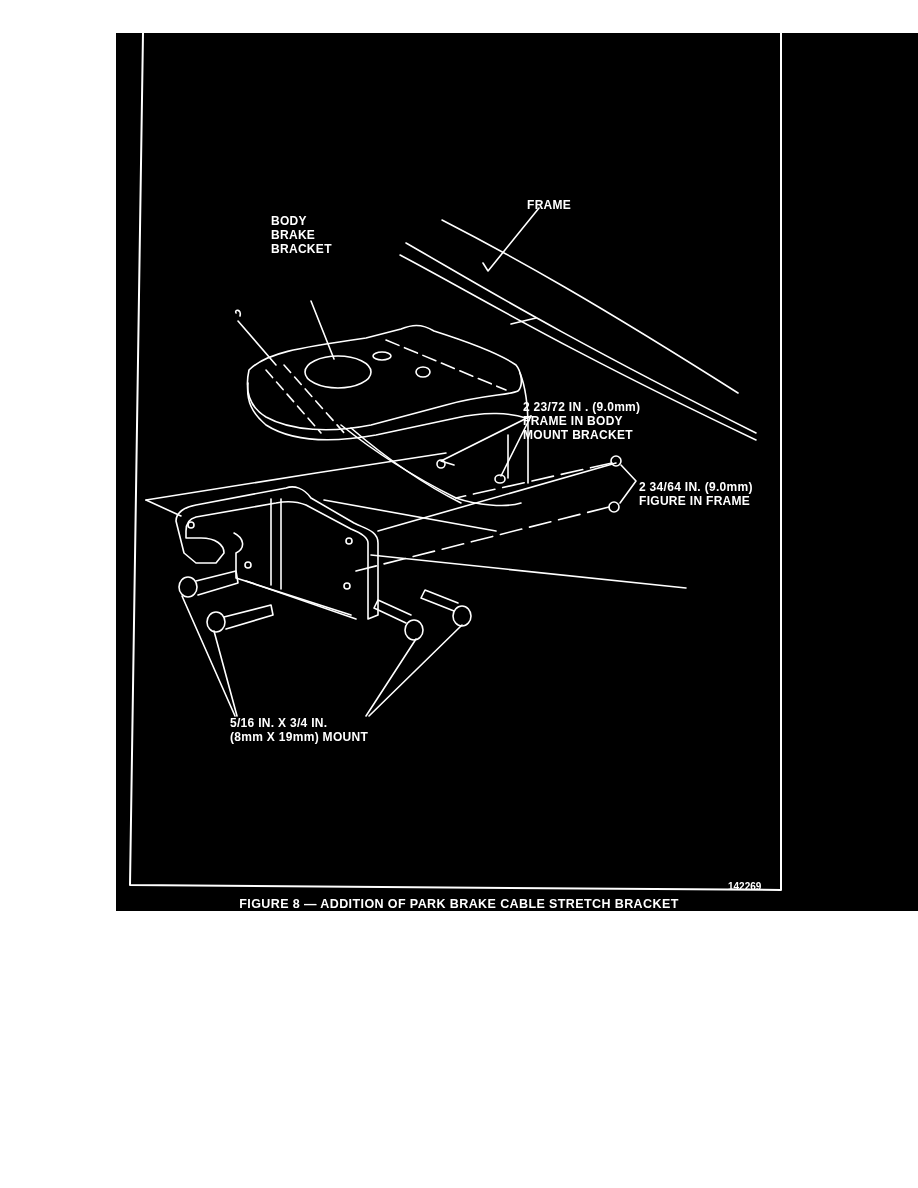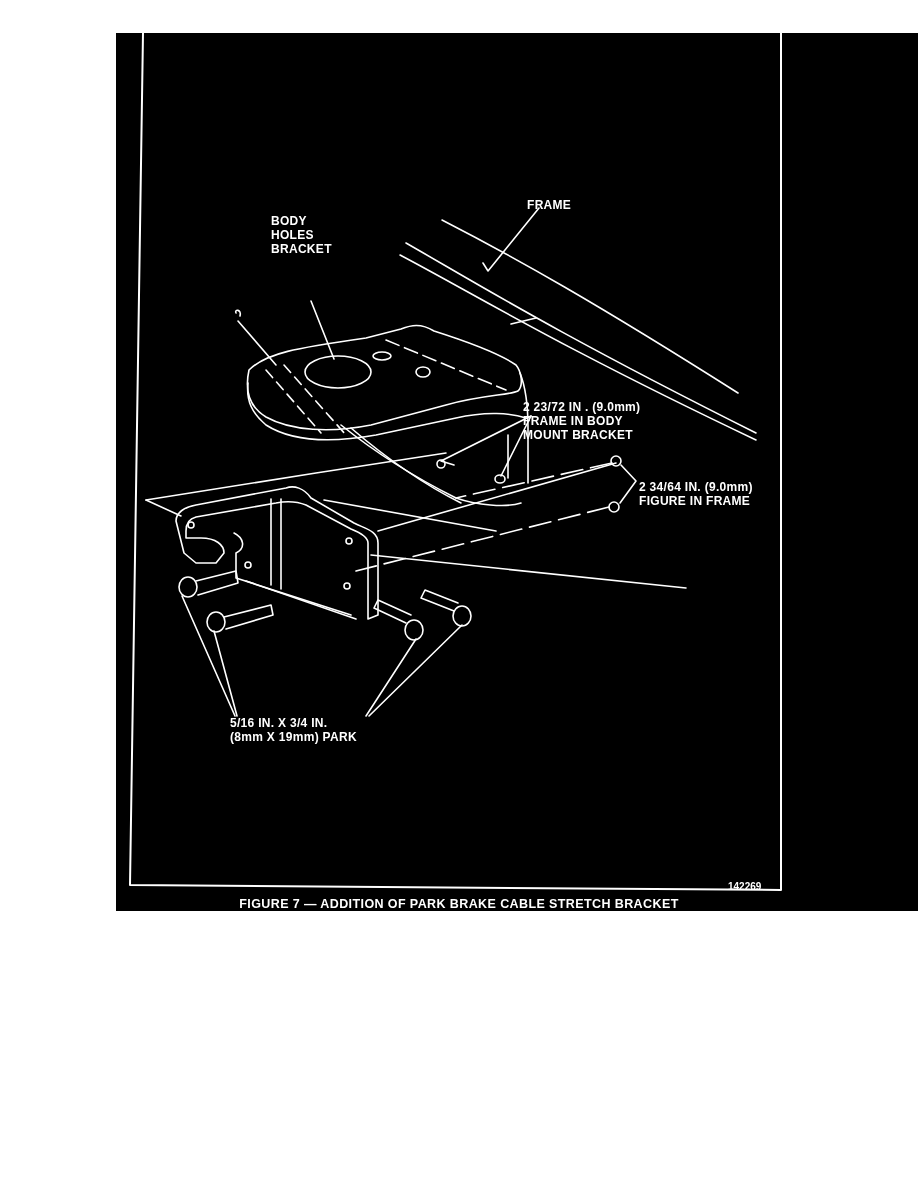--- a/index.html
+++ b/index.html
@@ -102,35 +102,35 @@
       <path d="M98 598 L121 683"></path>
       <path d="M300 606 L250 683"></path>
       <path d="M346 592 L253 683"></path>
     </g>
   </svg>
 
   <div class="lbl" style="left:411px; top:165px;">FRAME</div>
 
   <div class="lbl center" style="left:155px; top:181px;">
     <div>BODY</div>
-    <div>HOLES</div>
+    <div>BRAKE</div>
     <div>BRACKET</div>
   </div>
 
   <div class="lbl center" style="left:407px; top:367px;">
     <div>2 23/72 IN . (9.0mm)</div>
     <div>FRAME IN BODY</div>
     <div>MOUNT BRACKET</div>
   </div>
 
   <div class="lbl center" style="left:523px; top:447px;">
     <div>2 34/64 IN.  (9.0mm)</div>
     <div>FIGURE IN FRAME</div>
   </div>
 
   <div class="lbl center" style="left:114px; top:683px;">
     <div>5/16 IN. X 3/4 IN.</div>
-    <div>(8mm X 19mm) PARK</div>
+    <div>(8mm X 19mm) MOUNT</div>
   </div>
 
   <div class="fignum">142269</div>
-  <div class="caption">FIGURE 7 — ADDITION OF PARK BRAKE CABLE STRETCH BRACKET</div>
+  <div class="caption">FIGURE 8 — ADDITION OF PARK BRAKE CABLE STRETCH BRACKET</div>
 </div>
 
 </body></html>

